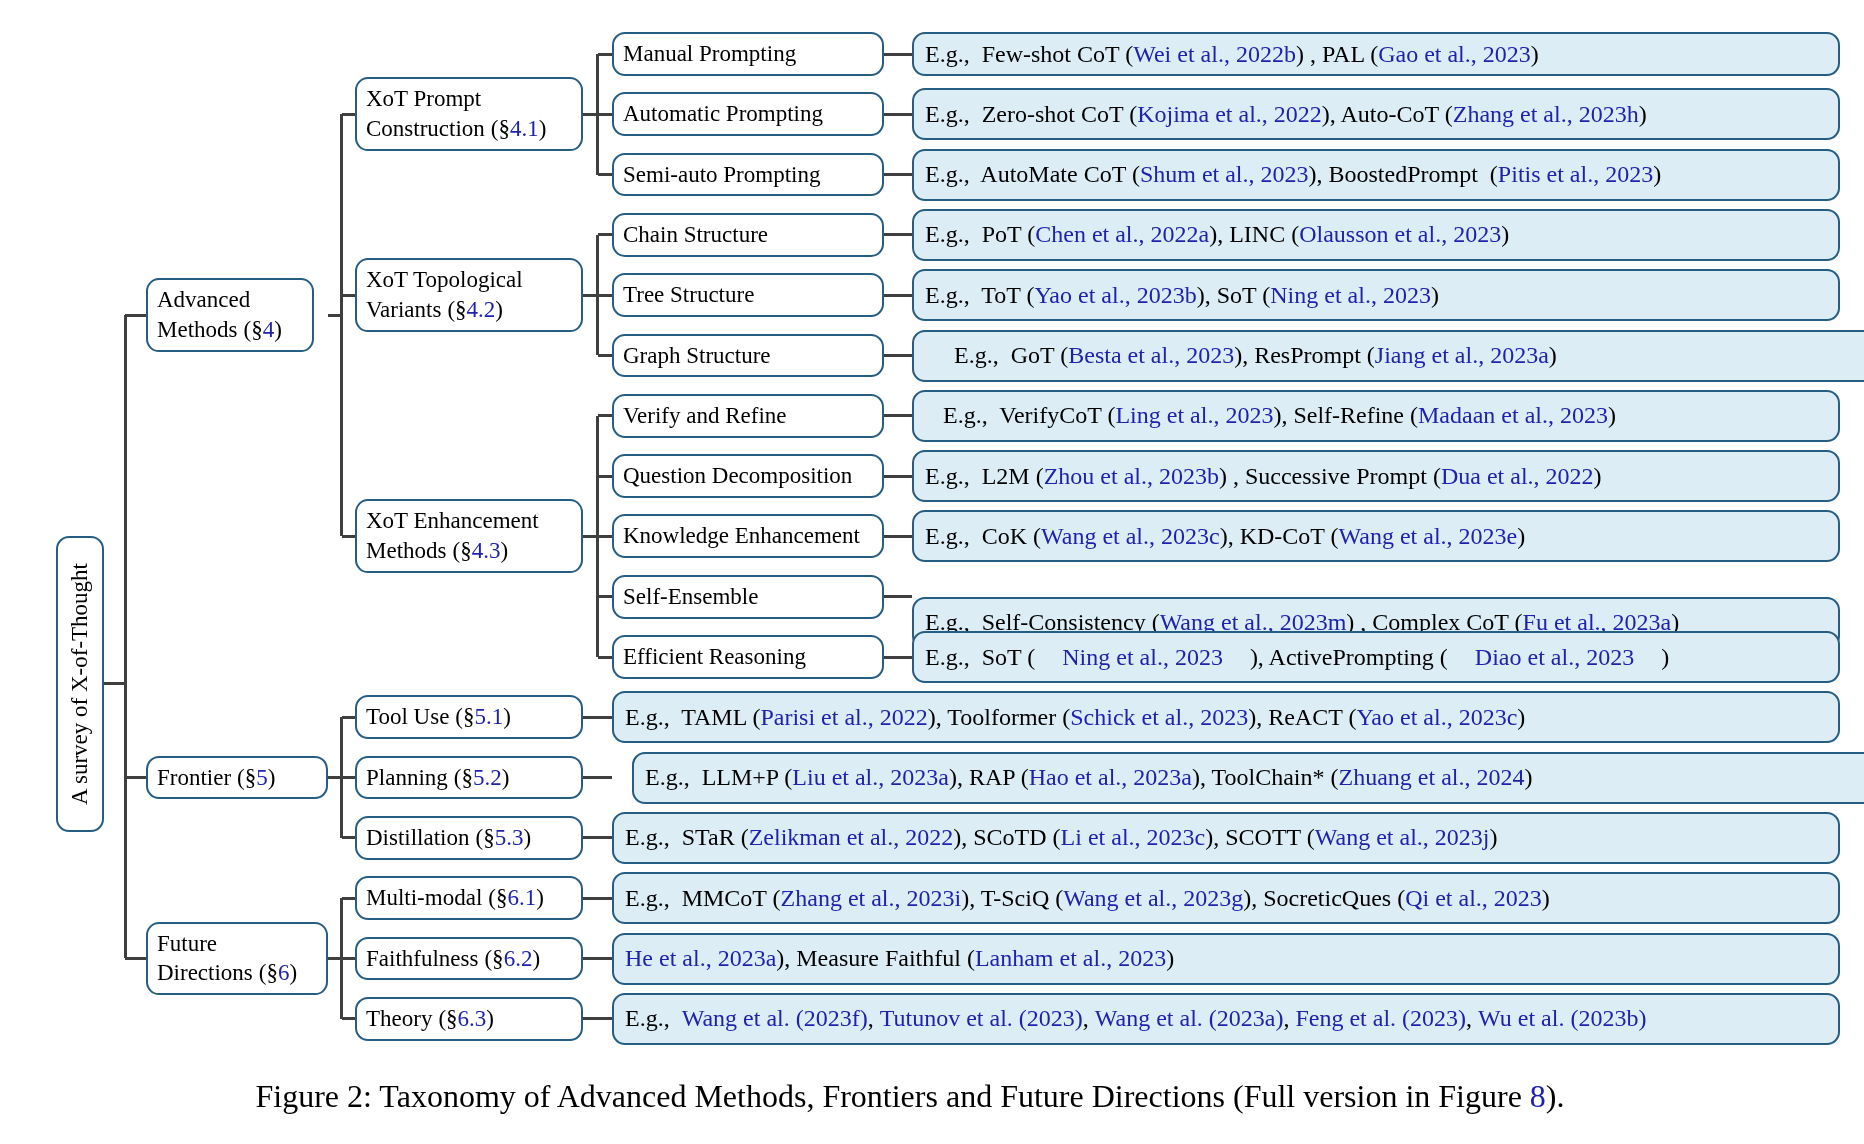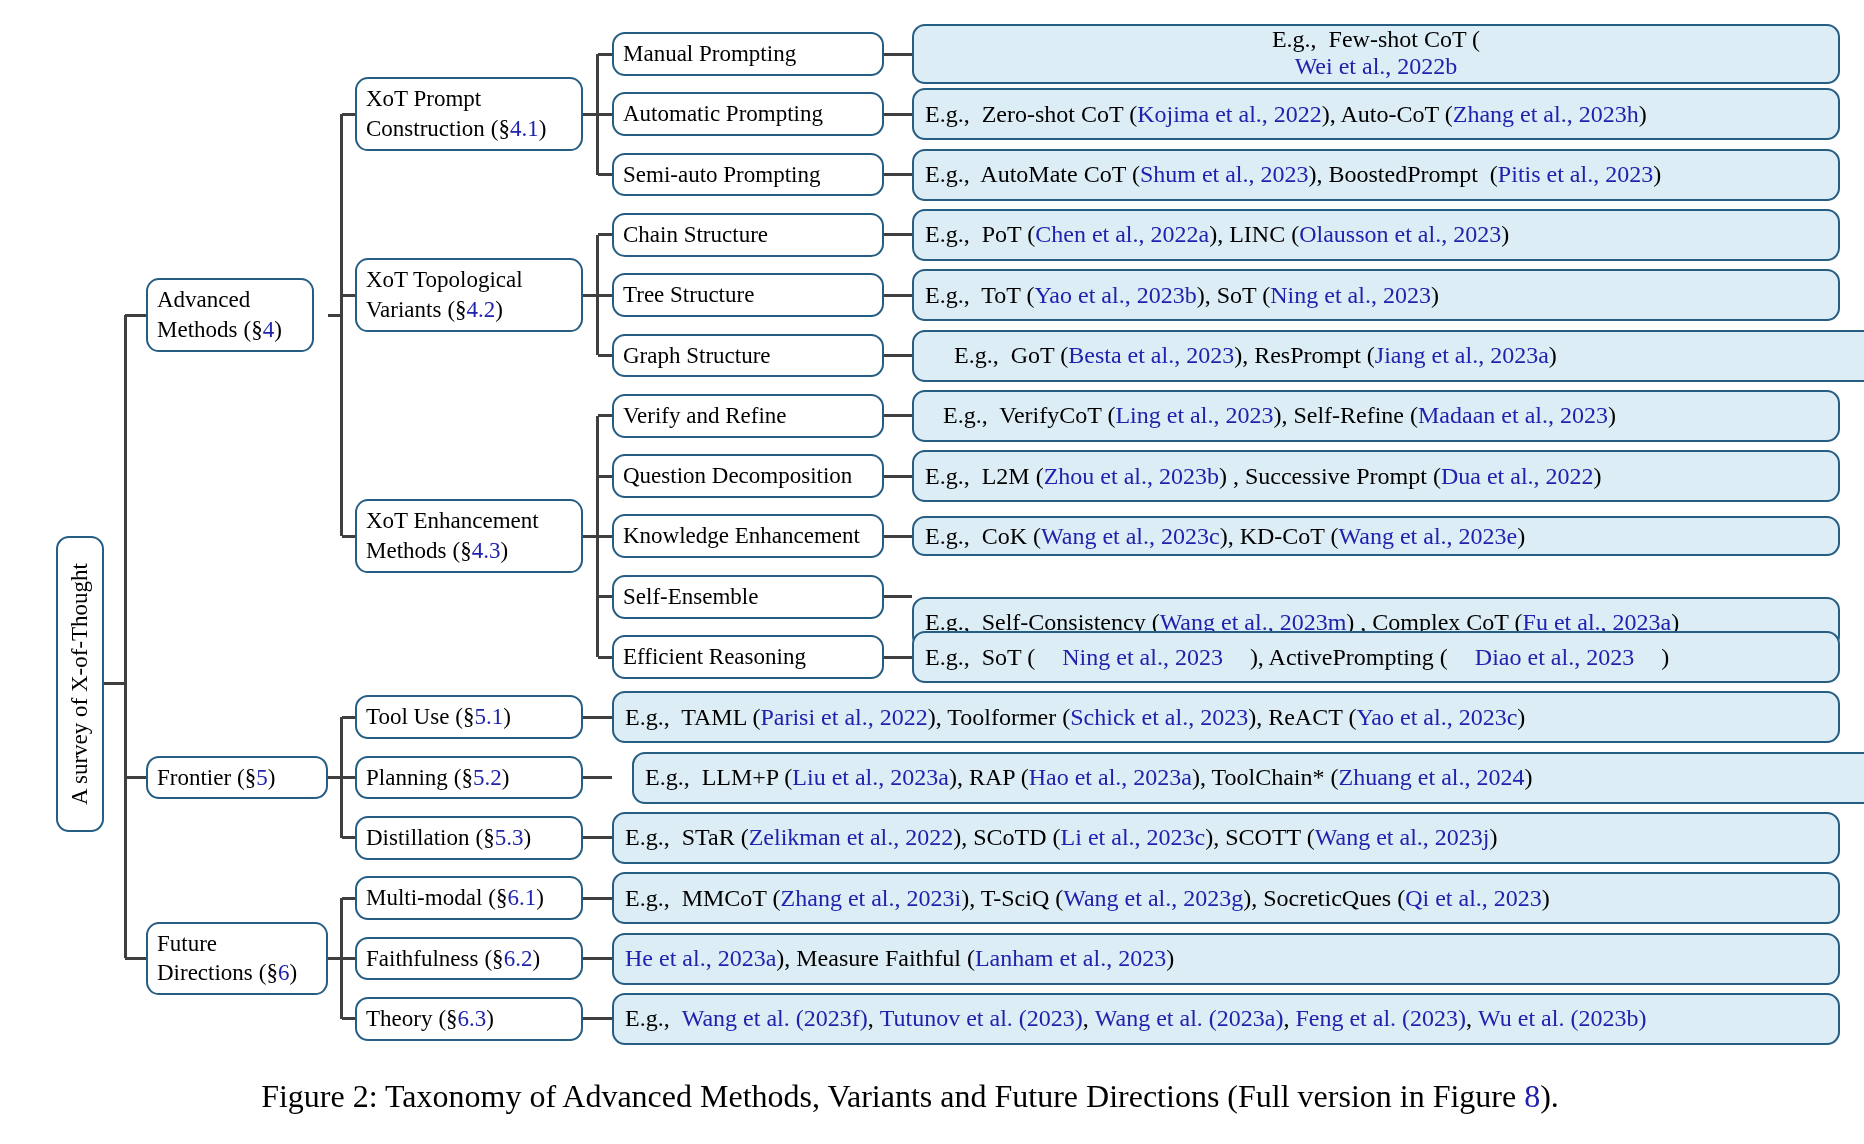--- a/index.html
+++ b/index.html
@@ -30,21 +30,21 @@
     position:absolute; left:0; top:1078px; width:1820px; text-align:center;
     font-size:32px; white-space:pre; color:#000;
   }
 </style>
 </head>
 <body>
 
 <div id="stage" style="--nb: #265d83; --exbg: #ddedf6; --cite: #1f22ad; --ln: #3f3f3f;">
   <div id="diagram">
       <div class="node" style="left: 612px; width: 272px; top: 54px;"><span>Manual Prompting</span></div>
-      <div class="example" style="left: 912px; width: 928px; top: 54px; height: 60px; flex-direction: column;"><span>E.g.,  Few-shot CoT (</span><span class="cite">Wei et al., 2022b</span><span>) , PAL (</span><span class="cite">Gao et al., 2023</span><span>)</span></div>
+      <div class="example" style="left: 912px; width: 928px; top: 54px; height: 44px;"><span>E.g.,  Few-shot CoT (</span><span class="cite">Wei et al., 2022b</span><span>) , PAL (</span><span class="cite">Gao et al., 2023</span><span>)</span></div>
       <div class="cline" style="left: 884px; top: 52.5px; width: 28px; height: 3px;"></div>
       <div class="node" style="left: 612px; width: 272px; top: 114.3px;"><span>Automatic Prompting</span></div>
       <div class="example" style="left: 912px; width: 928px; top: 114.3px; height: 52px;"><span>E.g.,  Zero-shot CoT (</span><span class="cite">Kojima et al., 2022</span><span>), Auto-CoT (</span><span class="cite">Zhang et al., 2023h</span><span>)</span></div>
       <div class="cline" style="left: 884px; top: 112.8px; width: 28px; height: 3px;"></div>
       <div class="node" style="left: 612px; width: 272px; top: 174.6px;"><span>Semi-auto Prompting</span></div>
       <div class="example" style="left: 912px; width: 928px; top: 174.6px; height: 52px;"><span>E.g.,  AutoMate CoT (</span><span class="cite">Shum et al., 2023</span><span>), BoostedPrompt  (</span><span class="cite">Pitis et al., 2023</span><span>)</span></div>
       <div class="cline" style="left: 884px; top: 173.1px; width: 28px; height: 3px;"></div>
       <div class="node" style="left: 355px; width: 228px; top: 114.3px;"><span>XoT Prompt Construction</span><span class="seco">(§</span><span class=" cite">4.1</span><span>)</span></div>
       <div class="cline" style="left: 583px; top: 112.8px; width: 14.5px; height: 3px;"></div>
       <div class="cline" style="left: 596px; top: 54px; width: 3px; height: 120.6px;"></div>
@@ -66,21 +66,21 @@
       <div class="cline" style="left: 597.5px; top: 233.4px; width: 14.5px; height: 3px;"></div>
       <div class="cline" style="left: 597.5px; top: 293.7px; width: 14.5px; height: 3px;"></div>
       <div class="cline" style="left: 597.5px; top: 354px; width: 14.5px; height: 3px;"></div>
       <div class="node" style="left: 612px; width: 272px; top: 415.8px;"><span>Verify and Refine</span></div>
       <div class="example" style="left: 912px; width: 928px; top: 415.8px; height: 52px; padding-left: 29px;"><span>E.g.,  VerifyCoT (</span><span class="cite">Ling et al., 2023</span><span>), Self-Refine (</span><span class="cite">Madaan et al., 2023</span><span>)</span></div>
       <div class="cline" style="left: 884px; top: 414.3px; width: 28px; height: 3px;"></div>
       <div class="node" style="left: 612px; width: 272px; top: 476.1px;"><span>Question Decomposition</span></div>
       <div class="example" style="left: 912px; width: 928px; top: 476.1px; height: 52px;"><span>E.g.,  L2M (</span><span class="cite">Zhou et al., 2023b</span><span>) , Successive Prompt (</span><span class="cite">Dua et al., 2022</span><span>)</span></div>
       <div class="cline" style="left: 884px; top: 474.6px; width: 28px; height: 3px;"></div>
       <div class="node" style="left: 612px; width: 272px; top: 536.4px;"><span>Knowledge Enhancement</span></div>
-      <div class="example" style="left: 912px; width: 928px; top: 536.4px; height: 40px; align-items: center;"><span>E.g.,  CoK (</span><span class="cite">Wang et al., 2023c</span><span>), KD-CoT (</span><span class="cite">Wang et al., 2023e</span><span>)</span></div>
+      <div class="example" style="left: 912px; width: 928px; top: 536.4px; height: 52px; align-items: center;"><span>E.g.,  CoK (</span><span class="cite">Wang et al., 2023c</span><span>), KD-CoT (</span><span class="cite">Wang et al., 2023e</span><span>)</span></div>
       <div class="cline" style="left: 884px; top: 534.9px; width: 28px; height: 3px;"></div>
       <div class="node" style="left: 612px; width: 272px; top: 596.7px;"><span>Self-Ensemble</span></div>
       <div class="example" style="left: 912px; width: 928px; top: 596.7px; height: 52px; margin-top: 26px;"><span>E.g.,  Self-Consistency (</span><span class="cite">Wang et al., 2023m</span><span>) , Complex CoT (</span><span class="cite">Fu et al., 2023a</span><span>)</span></div>
       <div class="cline" style="left: 884px; top: 595.2px; width: 28px; height: 3px;"></div>
       <div class="node" style="left: 612px; width: 272px; top: 657px;"><span>Efficient Reasoning</span></div>
       <div class="example" style="left: 912px; width: 928px; top: 657px; height: 52px; gap: 27px;"><span>E.g.,  SoT (</span><span class="cite">Ning et al., 2023</span><span>), ActivePrompting (</span><span class="cite">Diao et al., 2023</span><span>)</span></div>
       <div class="cline" style="left: 884px; top: 655.5px; width: 28px; height: 3px;"></div>
       <div class="node" style="left: 355px; width: 228px; top: 536.4px;"><span>XoT Enhancement Methods</span><span class="seco">(§</span><span class=" cite">4.3</span><span>)</span></div>
       <div class="cline" style="left: 583px; top: 534.9px; width: 14.5px; height: 3px;"></div>
       <div class="cline" style="left: 596px; top: 415.8px; width: 3px; height: 241.2px;"></div>
@@ -127,14 +127,14 @@
       <div class="cline" style="left: 341.5px; top: 1017.3px; width: 13.5px; height: 3px;"></div>
       <div class="node rootbox" style="left: 56px; width: 48px; height: 296px; top: 683.8px;">
         <span class="rootlbl">A survey of X-of-Thought</span>
       </div>
       <div class="cline" style="left: 104px; top: 682.3px; width: 21px; height: 3px;"></div>
       <div class="cline" style="left: 123.5px; top: 315.3px; width: 3px; height: 643.2px;"></div>
       <div class="cline" style="left: 125px; top: 313.8px; width: 21px; height: 3px;"></div>
       <div class="cline" style="left: 125px; top: 776.1px; width: 21px; height: 3px;"></div>
       <div class="cline" style="left: 125px; top: 957px; width: 21px; height: 3px;"></div>
     </div>
-  <div class="caption"><span>Figure 2: Taxonomy of Advanced Methods, Variants and Future Directions (Full version in Figure </span><span class="cite">8</span><span>).</span></div>
+  <div class="caption"><span>Figure 2: Taxonomy of Advanced Methods, Frontiers and Future Directions (Full version in Figure </span><span class="cite">8</span><span>).</span></div>
 </div>
 
 </body></html>

